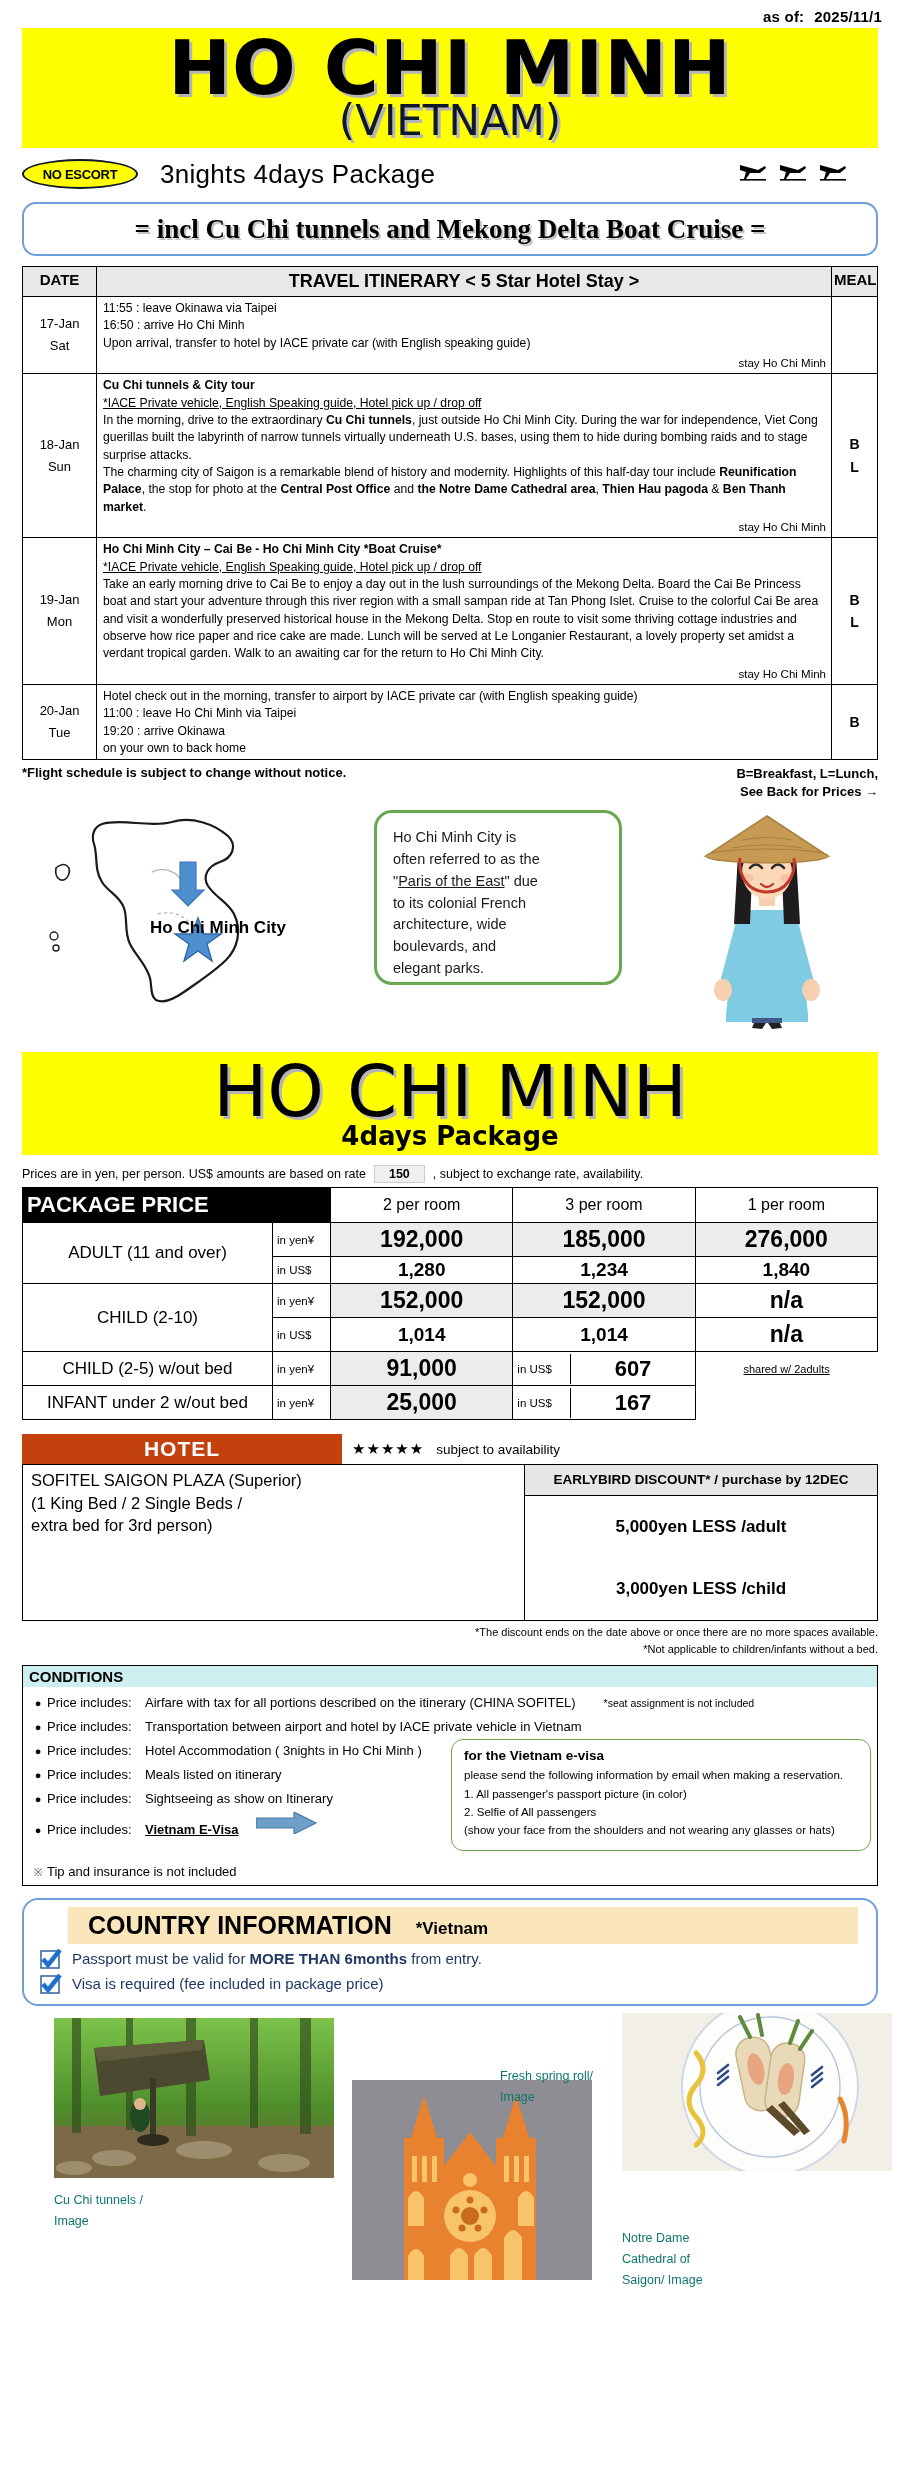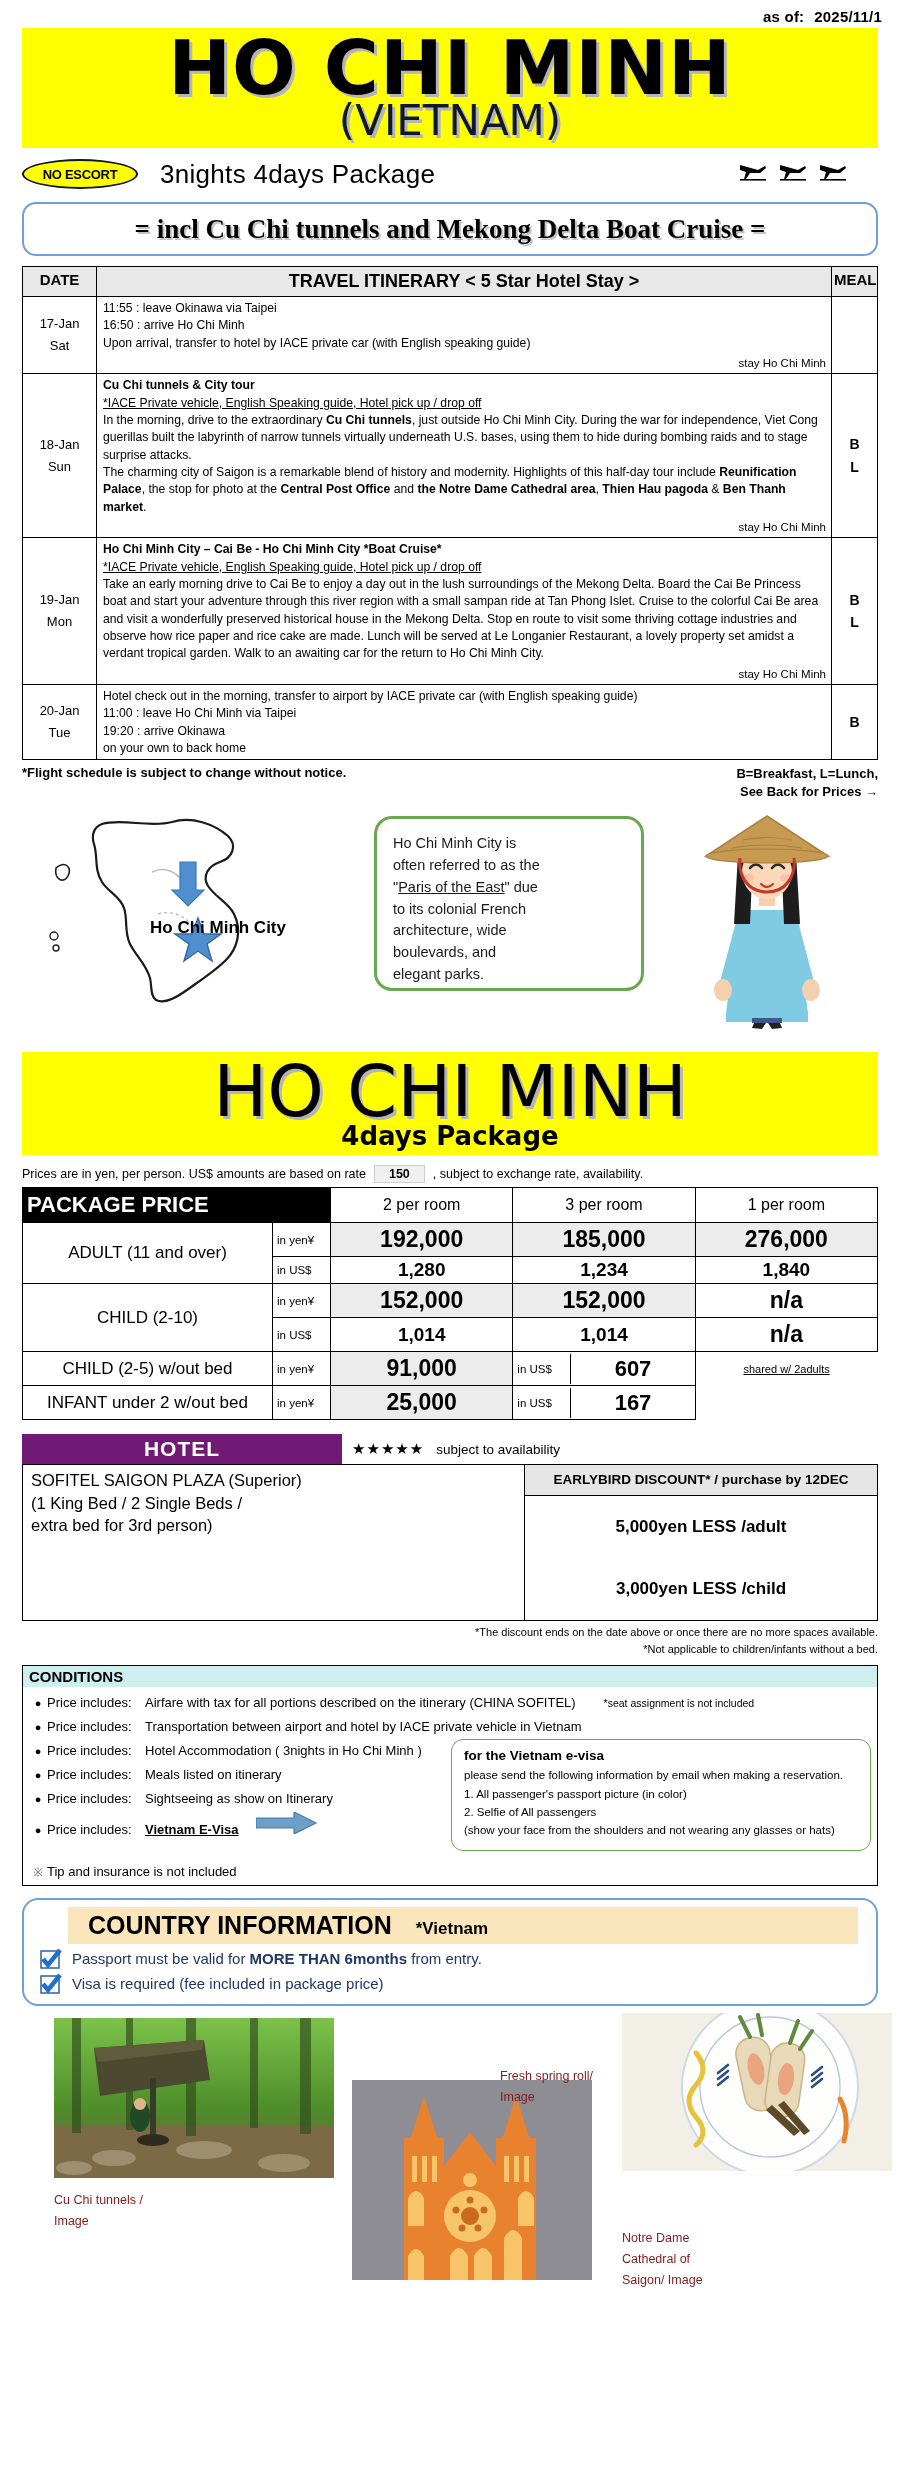--- a/index.html
+++ b/index.html
@@ -165,22 +165,22 @@
     margin: 6px 22px 0 22px;
   }
   .map-wrap { position: absolute; left: 10px; top: 0; width: 320px; height: 220px; }
   .map-label {
     position: absolute; left: 118px; top: 112px;
     font-size: 17px; font-weight: 700; color: #000;
     white-space: nowrap;
   }
   .bubble {
     position: absolute;
-    left: 352px; top: 10px;
-    width: 270px; height: 175px;
+    left: 352px; top: 4px;
+    width: 248px; height: 175px;
     border: 3px solid #6aa84f;
     border-radius: 18px;
     padding: 14px 16px;
     font-size: 14.5px;
     line-height: 1.5;
     color: #1a1a1a;
     background: #fff;
   }
   .bubble .u { text-decoration: underline; }
   .bubble-tail {
@@ -272,21 +272,21 @@
     border: none !important;
   }
   .note-cell .u { text-decoration: underline; }
 
   
   .hotel-bar {
     margin: 14px 22px 0 22px;
     display: flex; align-items: center;
   }
   .hotel-black {
-    background: #701a75; color: #fff;
+    background: #c2410c; color: #fff;
     font-size: 21px; font-weight: 700;
     width: 320px; text-align: center; padding: 3px 0;
     letter-spacing: 1px;
   }
   .stars { font-size: 15px; margin-left: 10px; letter-spacing: 1px; }
   .avail { font-size: 13.5px; margin-left: 12px; }
 
   .hotel-body {
     margin: 0 22px;
     display: flex;
@@ -398,21 +398,21 @@
     color: #203864;
   }
   .check {
     width: 22px; height: 20px; margin-right: 10px;
     flex: 0 0 auto;
   }
 
   
   .photos { position: relative; height: 300px; margin: 12px 22px 0 22px; }
   .ph { position: absolute; }
-  .cap { position: absolute; font-size: 12.5px; line-height: 1.7; color: #7f1d1d; }
+  .cap { position: absolute; font-size: 12.5px; line-height: 1.7; color: #0f766e; }
 </style>
 </head>
 <body>
 
 <div class="page">
 
   <div class="asof">
     <span class="asof-label">as of:</span><span>2025/11/1</span>
   </div>
 

